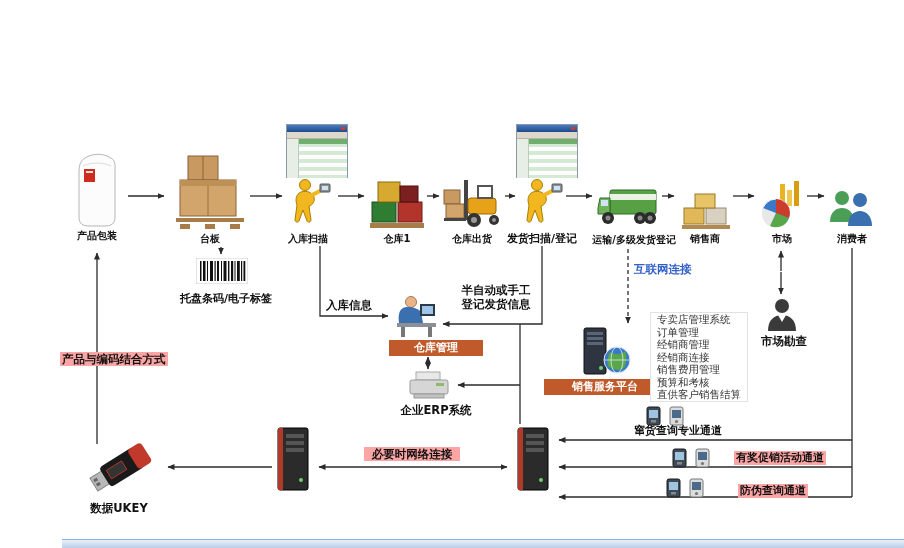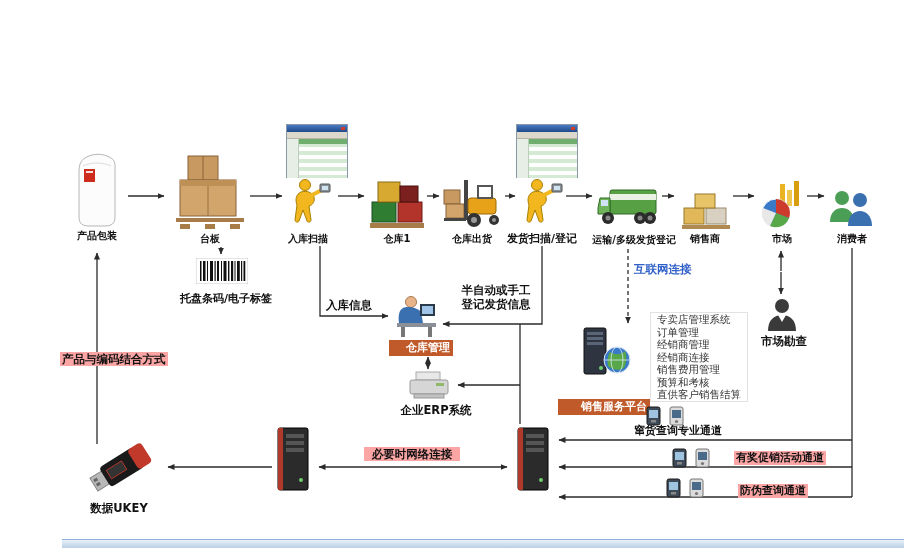--- a/index.html
+++ b/index.html
@@ -4,21 +4,21 @@
 <style>
   html,body{margin:0;padding:0;background:#fff;}
   .stage{position:relative;width:904px;height:548px;background:#ffffff;overflow:hidden;
          font-family:"DejaVu Sans","Liberation Sans",sans-serif;}
   .connectors{position:absolute;left:0;top:0;}
   .icon{position:absolute;line-height:0;}
   .lbl{position:absolute;font-size:10px;font-weight:700;color:#111;text-align:center;line-height:14px;white-space:nowrap;}
   .ann{position:absolute;font-size:11.5px;font-weight:700;color:#111;line-height:14px;white-space:nowrap;}
   .ann.center{text-align:center;}
   .badge{position:absolute;background:var(--badge_bg,#c05a2a);color:#fff;font-size:11px;font-weight:700;
-         text-align:right;padding:2px 3px;line-height:12px;white-space:nowrap;}
+         text-align:center;padding:2px 18px;line-height:12px;white-space:nowrap;}
   .internet{color:var(--internet_text,#2f5fc8);}
   .features{position:absolute;font-size:10.5px;color:#333;line-height:12.5px;background:#fff;
             border:1px solid #e2e2e2;padding:0 6px;white-space:nowrap;}
   .whitebg{background:#fca5a5;padding:0 2px;}
   
   .monitor{position:absolute;width:62px;height:54px;background:#fff;border:1px solid #8898a8;box-sizing:border-box;}
   .mt{height:7px;background:linear-gradient(#4a7ac0,#1f4a8a);position:relative;}
   .mt span{position:absolute;right:2px;top:2px;width:4px;height:3px;background:#cc3b2b;}
   .mm{height:6px;background:#dcd8cc;border-bottom:1px solid #b8b4a8;}
   .mbody{display:flex;height:39px;}
@@ -279,21 +279,21 @@
       <rect x="11" y="11" width="16" height="3" fill="#5a6578"></rect>
       <rect x="11" y="16" width="16" height="3" fill="#5a6578"></rect>
       <circle cx="25" cy="42" r="2" fill="#6fcf6f"></circle>
       <circle cx="41" cy="34" r="13" fill="#3a78c8"></circle>
       <path d="M34,26 C38,29 45,29 49,25 C51,29 51,37 48,42 C43,45 36,44 32,40 C31,35 32,29 34,26 Z" fill="#58a84a"></path>
       <circle cx="41" cy="34" r="13" fill="none" stroke="#dce8f5"></circle>
       <ellipse cx="41" cy="34" rx="6" ry="13" fill="none" stroke="#dce8f5" stroke-width="0.8"></ellipse>
       <line x1="28" y1="34" x2="54" y2="34" stroke="#dce8f5" stroke-width="0.8"></line>
     </svg>
   </div>
-  <div class="badge" style="left:558px;top:379px;width:86px;margin-top:20px;">销售服务平台</div>
+  <div class="badge" style="left:544px;top:379px;width:86px;">销售服务平台</div>
 
   <div class="features" style="left:650px;top:312px;">
     <div>专卖店管理系统</div>
     <div>订单管理</div>
     <div>经销商管理</div>
     <div>经销商连接</div>
     <div>销售费用管理</div>
     <div>预算和考核</div>
     <div>直供客户销售结算</div>
   </div>

